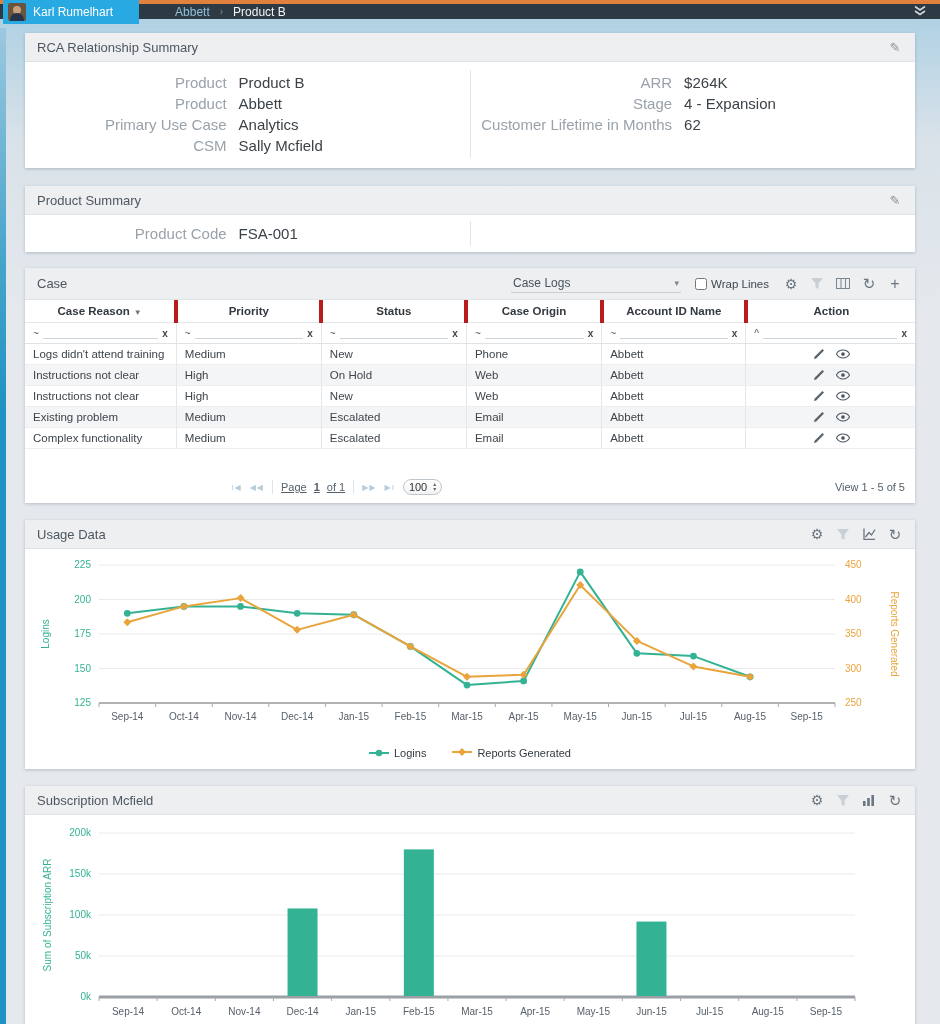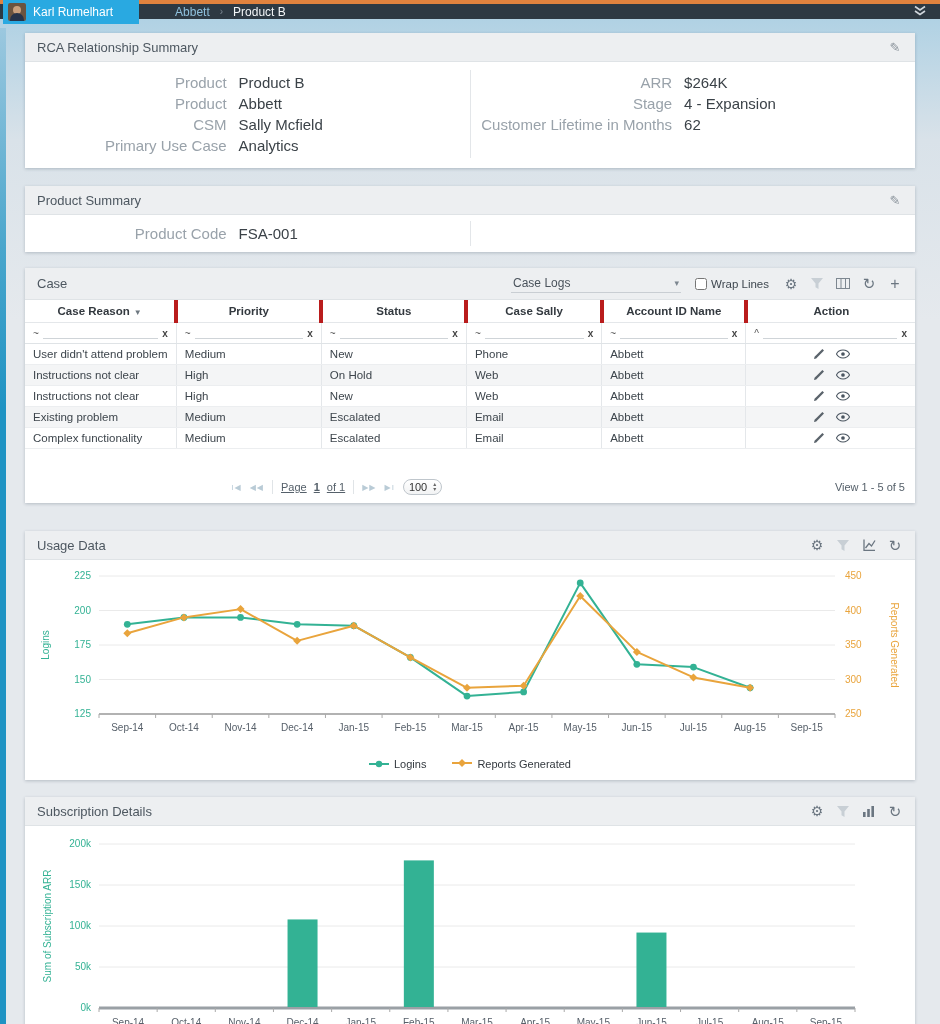--- a/index.html
+++ b/index.html
@@ -119,26 +119,26 @@
       <div class="fields-col" id="rca-left">
           <div class="field-row">
             <span class="field-label">Product</span>
             <span class="field-value">Product B</span>
           </div>
           <div class="field-row">
             <span class="field-label">Product</span>
             <span class="field-value">Abbett</span>
           </div>
           <div class="field-row">
+            <span class="field-label">Primary Use Case</span>
+            <span class="field-value">Analytics</span>
+          </div>
+          <div class="field-row">
             <span class="field-label">CSM</span>
             <span class="field-value">Sally Mcfield</span>
-          </div>
-          <div class="field-row">
-            <span class="field-label">Primary Use Case</span>
-            <span class="field-value">Analytics</span>
           </div>
         </div>
       <div class="fields-col" id="rca-right">
           <div class="field-row">
             <span class="field-label">ARR</span>
             <span class="field-value">$264K</span>
           </div>
           <div class="field-row">
             <span class="field-label">Stage</span>
             <span class="field-value">4 - Expansion</span>
@@ -206,21 +206,21 @@
           <col style="width:16.3%">
         <col style="width:15.2%">
           <col style="width:16.2%">
           <col style="width:19%">
       </colgroup>
       <thead id="case-thead">
           <tr>
             <th><span>Case Reason</span><span class="sort-arrow">▼</span></th>
             <th><span>Priority</span></th>
             <th><span>Status</span></th>
-            <th><span>Case Sally</span></th>
+            <th><span>Case Origin</span></th>
             <th><span>Account ID Name</span></th>
             <th><span>Action</span></th>
           </tr>
           <tr>
             <td style="border-bottom:1px solid #dfe3e6;">
               <div class="filter-cell">
                 <span class="filter-op">~</span>
                 <span class="filter-line"></span>
                 <span class="filter-x">x</span>
               </div>
@@ -257,21 +257,21 @@
               <div class="filter-cell">
                 <span class="filter-op">^</span>
                 <span class="filter-line"></span>
                 <span class="filter-x">x</span>
               </div>
             </td>
           </tr>
         </thead>
       <tbody id="case-tbody">
           <tr class="">
-            <td>User didn't attend problem</td>
+            <td>Logs didn't attend training</td>
             <td>Medium</td>
             <td>New</td>
             <td>Phone</td>
             <td>Abbett</td>
             <td>
               <div class="action-cell">
                 <span class="row-icon">
                   <svg width="12" height="12" viewBox="0 0 12 12">
                     <path d="M1 11l2.2-.6L11 2.6 9.4 1 1.6 8.8z" fill="#5a636b"></path>
                   </svg>
@@ -393,21 +393,21 @@
           <span class="stepper">
             <span>▴</span>
               <span>▾</span>
           </span>
         </span>
       </div>
       <span class="view-count">View 1 - 5 of 5</span>
     </div>
   </div>
 
-  <div class="card" style="margin-top:28px;">
+  <div class="card" style="margin-top:17px;">
     <div class="card-h">
       <span class="title">Usage Data</span>
       <span class="spacer"></span>
       <div class="hdr-icons">
         <span class="icon-btn">⚙</span>
         <span class="icon-btn light">
           <svg width="12" height="11" viewBox="0 0 12 11">
               <path d="M0 0h12L7.5 5.5V11l-3-1.8V5.5z" fill="#c8cfd5"></path>
             </svg>
         </span>
@@ -511,21 +511,21 @@
               <line x1="0" y1="5" x2="20" y2="5" stroke="#e9a43c" stroke-width="2"></line>
               <path d="M10 1L14 5L10 9L6 5Z" fill="#e9a43c"></path>
             </svg></span>
           <span>Reports Generated</span>
         </div>
       </div>
   </div>
 
   <div class="card" style="margin-top:17px;">
     <div class="card-h">
-      <span class="title">Subscription Details</span>
+      <span class="title">Subscription Mcfield</span>
       <span class="spacer"></span>
       <div class="hdr-icons">
         <span class="icon-btn">⚙</span>
         <span class="icon-btn light">
           <svg width="12" height="11" viewBox="0 0 12 11">
               <path d="M0 0h12L7.5 5.5V11l-3-1.8V5.5z" fill="#c8cfd5"></path>
             </svg>
         </span>
         <span class="icon-btn">
           <svg width="12" height="12" viewBox="0 0 12 12">

